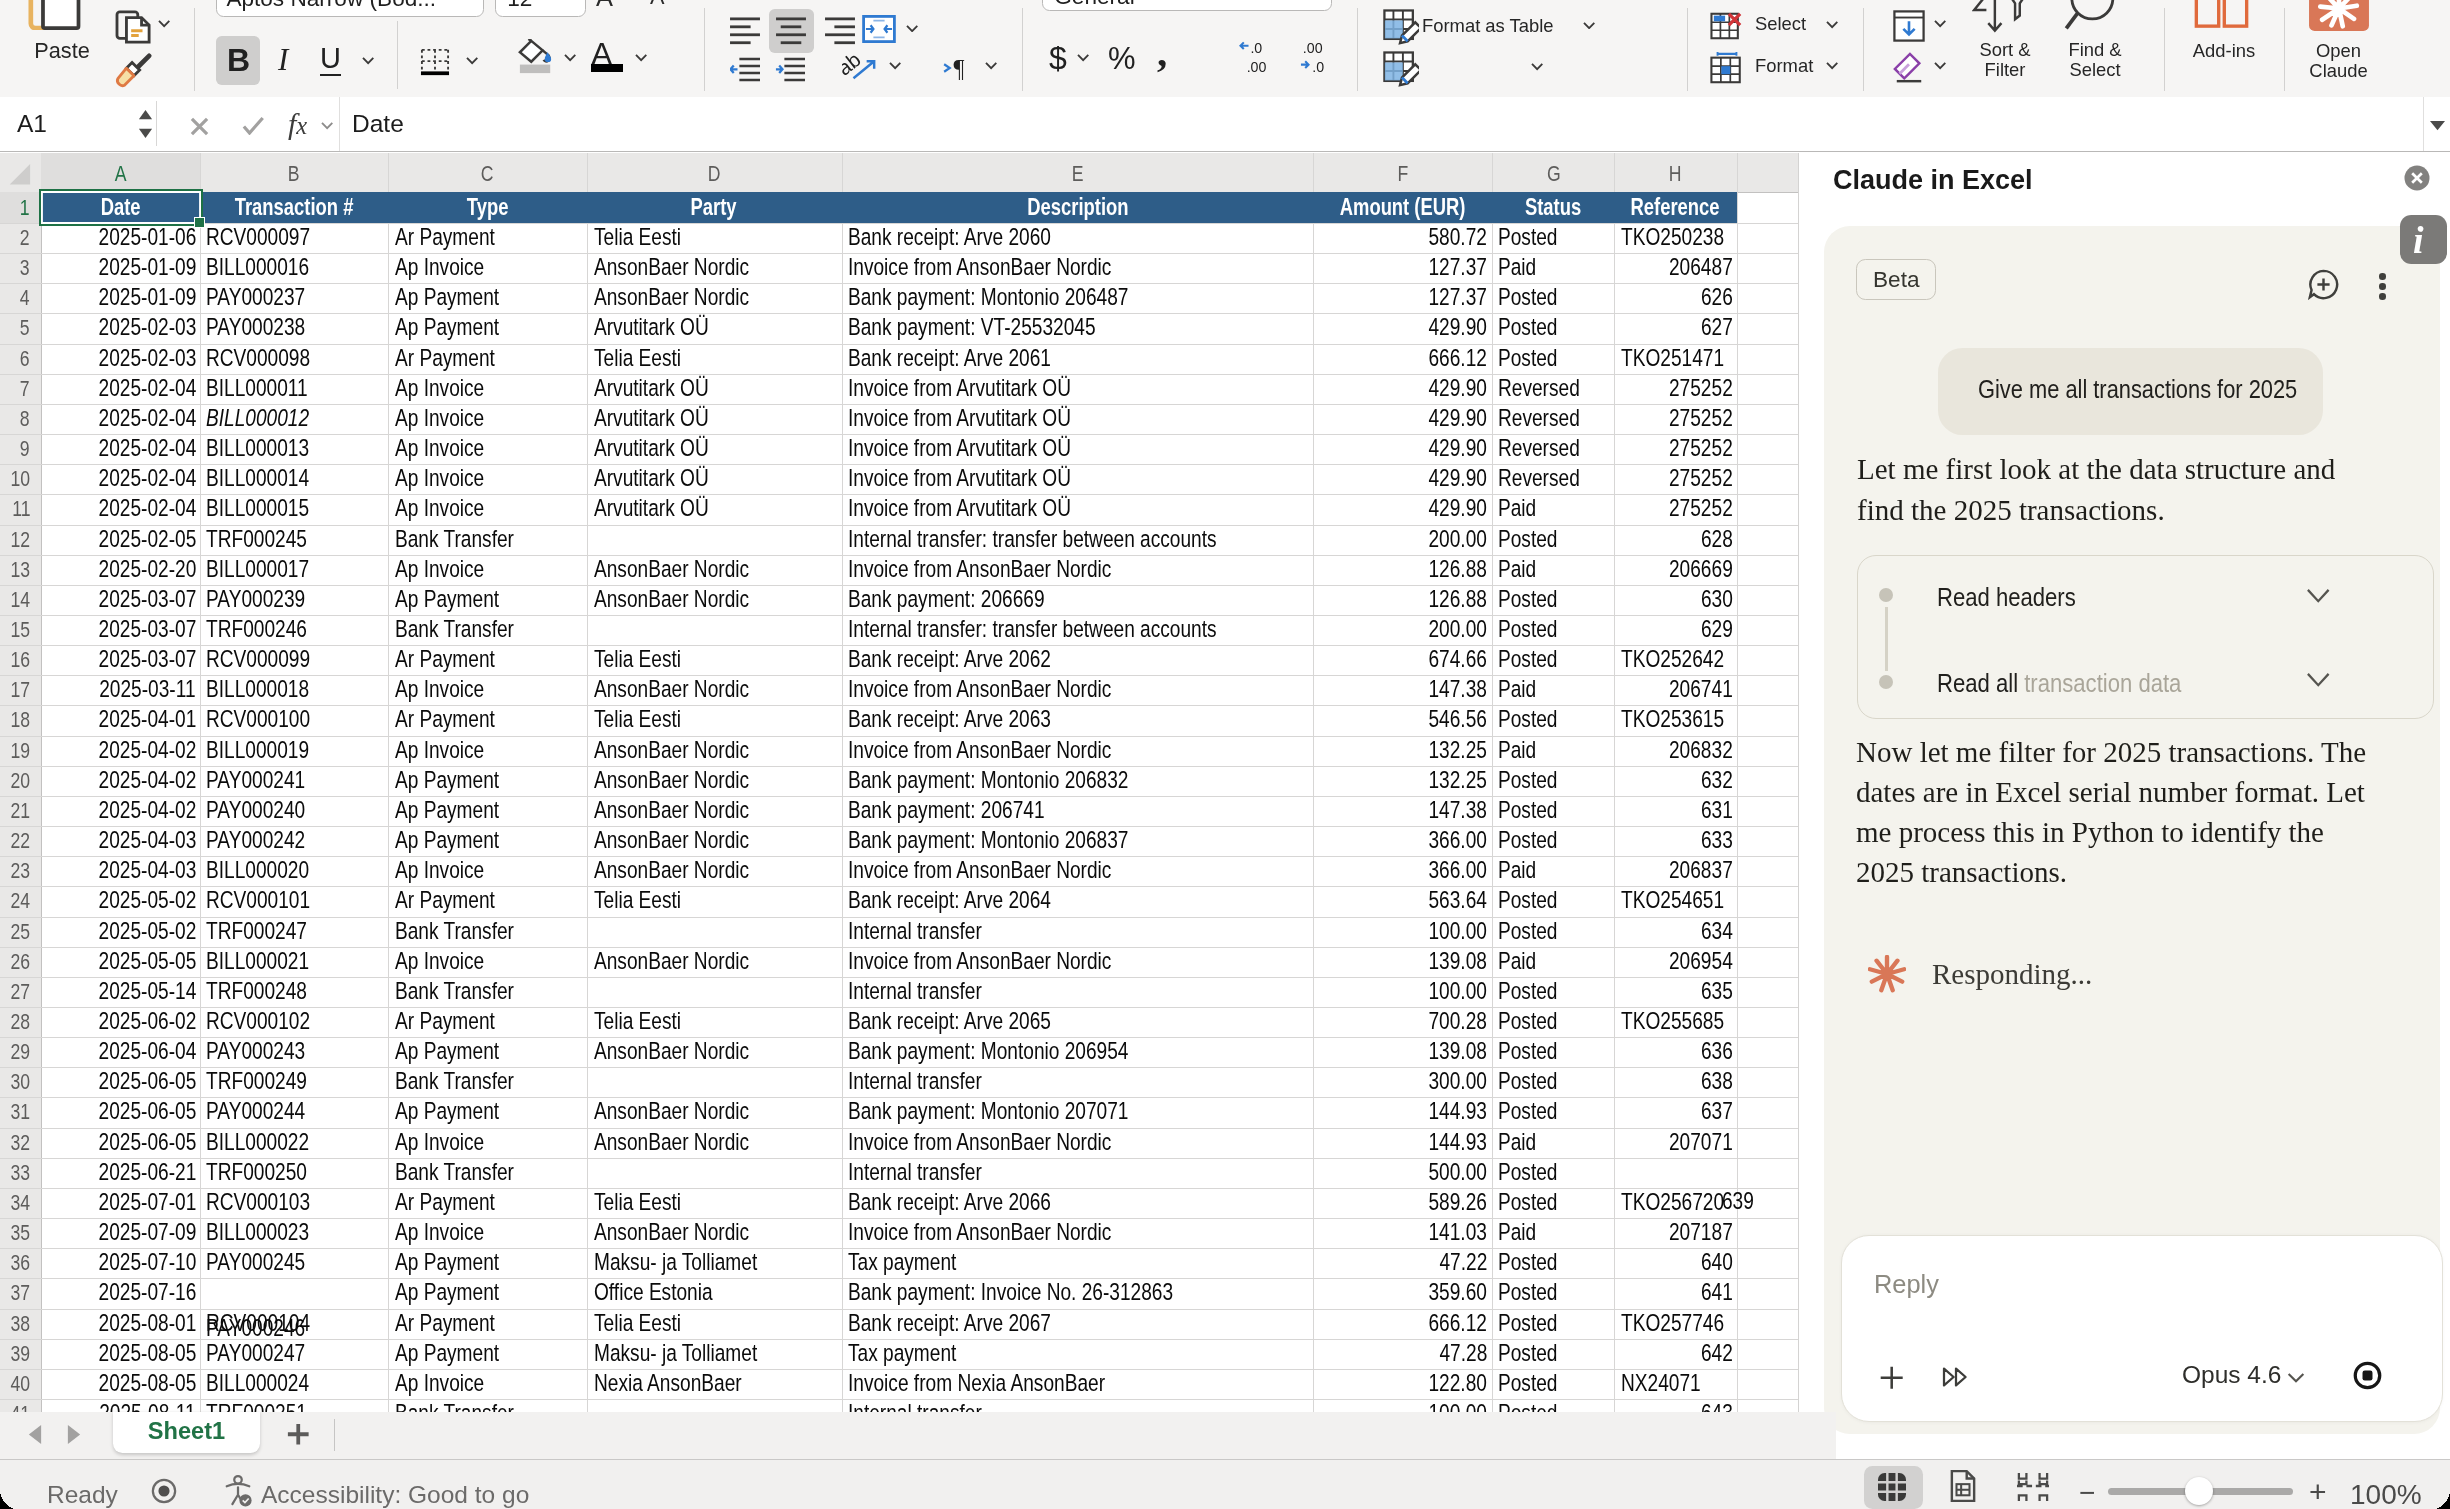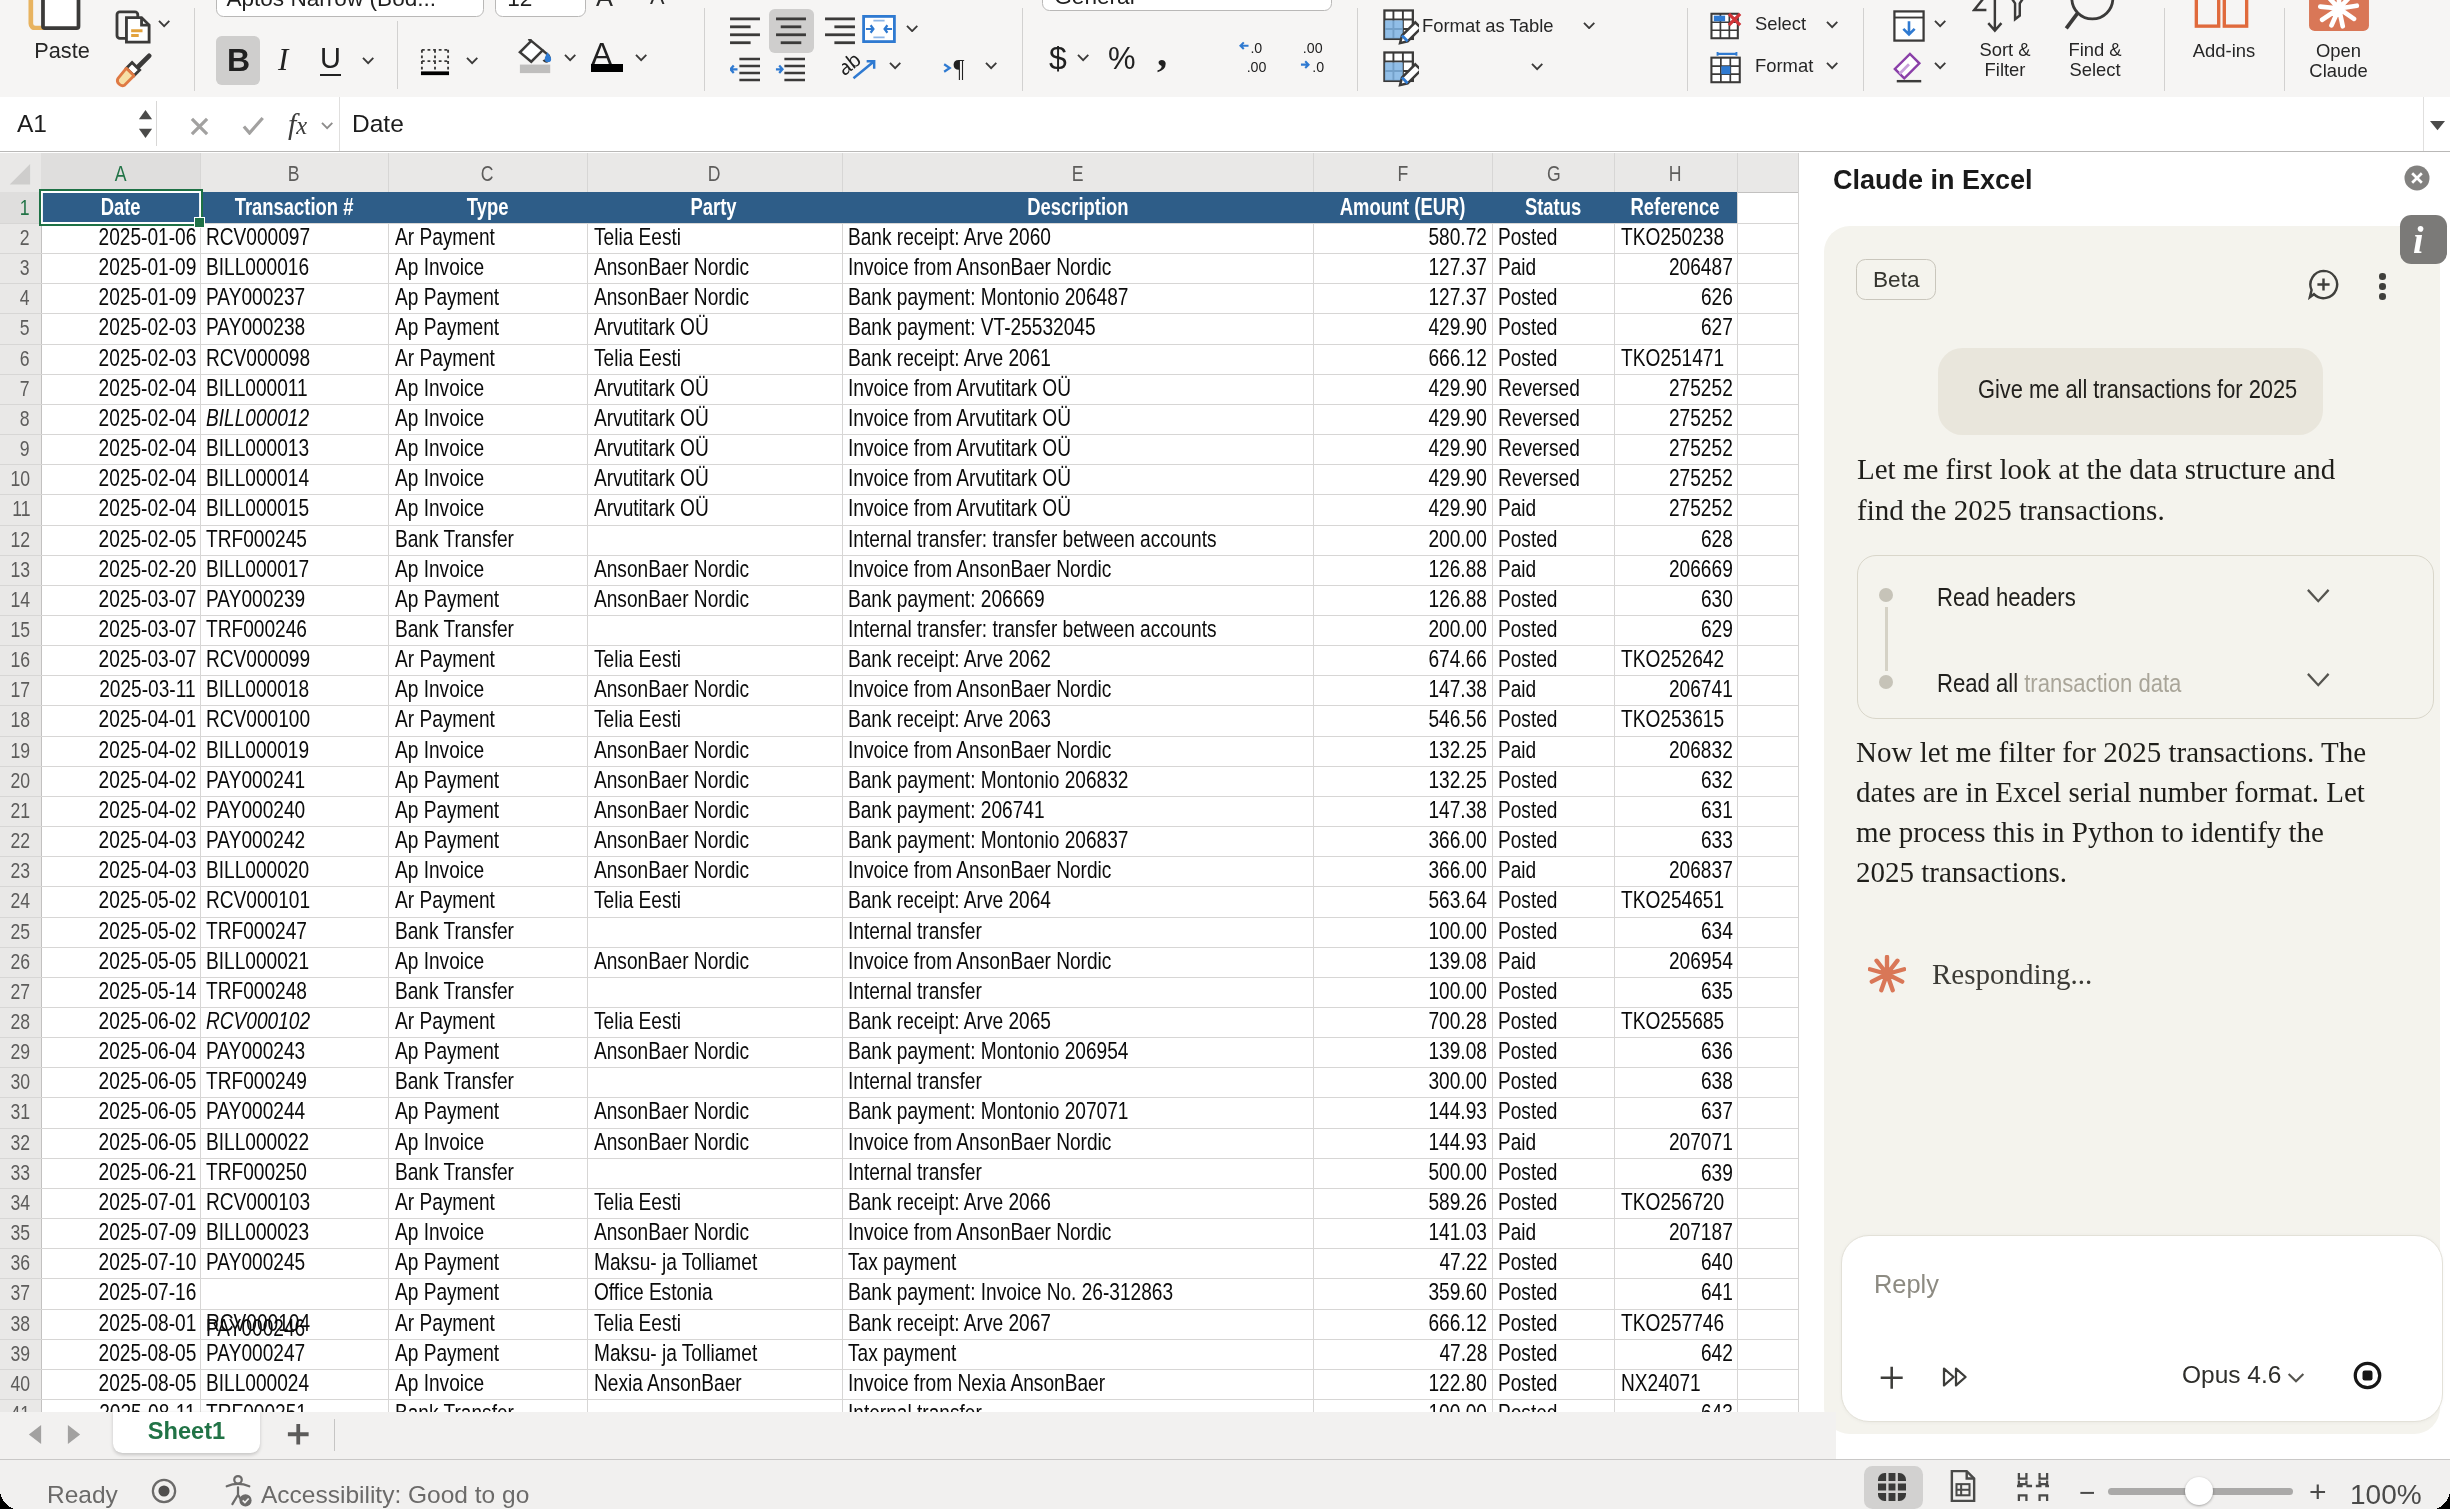--- a/index.html
+++ b/index.html
@@ -515,21 +515,21 @@
     <div class="cell l " style="left:206px;top:794px;width:182px;height:30px;"><span class="t">BILL000021</span></div>
     <div class="cell l " style="left:395px;top:794px;width:192px;height:30px;"><span class="t">Ap Invoice</span></div>
     <div class="cell l " style="left:594px;top:794px;width:248px;height:30px;"><span class="t">AnsonBaer Nordic</span></div>
     <div class="cell l " style="left:848px;top:794px;width:465px;height:30px;"><span class="t">Invoice from AnsonBaer Nordic</span></div>
     <div class="cell r " style="left:41px;top:824px;width:155px;height:30px;"><span class="t">2025-05-14</span></div>
     <div class="cell l " style="left:206px;top:824px;width:182px;height:30px;"><span class="t">TRF000248</span></div>
     <div class="cell l " style="left:395px;top:824px;width:192px;height:30px;"><span class="t">Bank Transfer</span></div>
     <div class="cell l " style="left:594px;top:824px;width:248px;height:30px;"><span class="t"></span></div>
     <div class="cell l " style="left:848px;top:824px;width:465px;height:30px;"><span class="t">Internal transfer</span></div>
     <div class="cell r " style="left:41px;top:854px;width:155px;height:30px;"><span class="t">2025-06-02</span></div>
-    <div class="cell l " style="left:206px;top:854px;width:182px;height:30px;font-style:italic;"><span class="t">RCV000102</span></div>
+    <div class="cell l " style="left:206px;top:854px;width:182px;height:30px;"><span class="t">RCV000102</span></div>
     <div class="cell l " style="left:395px;top:854px;width:192px;height:30px;"><span class="t">Ar Payment</span></div>
     <div class="cell l " style="left:594px;top:854px;width:248px;height:30px;"><span class="t">Telia Eesti</span></div>
     <div class="cell l " style="left:848px;top:854px;width:465px;height:30px;"><span class="t">Bank receipt: Arve 2065</span></div>
     <div class="cell r " style="left:41px;top:884px;width:155px;height:30px;"><span class="t">2025-06-04</span></div>
     <div class="cell l " style="left:206px;top:884px;width:182px;height:30px;"><span class="t">PAY000243</span></div>
     <div class="cell l " style="left:395px;top:884px;width:192px;height:30px;"><span class="t">Ap Payment</span></div>
     <div class="cell l " style="left:594px;top:884px;width:248px;height:30px;"><span class="t">AnsonBaer Nordic</span></div>
     <div class="cell l " style="left:848px;top:884px;width:465px;height:30px;"><span class="t">Bank payment: Montonio 206954</span></div>
     <div class="cell r " style="left:41px;top:914px;width:155px;height:30px;"><span class="t">2025-06-05</span></div>
     <div class="cell l " style="left:206px;top:914px;width:182px;height:30px;"><span class="t">TRF000249</span></div>
@@ -681,21 +681,21 @@
     <div class="cell l " style="left:1498px;top:914px;width:116px;height:30px;"><span class="t">Posted</span></div>
     <div class="cell r " style="left:1614px;top:914px;width:119px;height:30px;"><span class="t">638</span></div>
     <div class="cell r " style="left:1313px;top:944px;width:174px;height:30px;"><span class="t">144.93</span></div>
     <div class="cell l " style="left:1498px;top:944px;width:116px;height:30px;"><span class="t">Posted</span></div>
     <div class="cell r " style="left:1614px;top:944px;width:119px;height:30px;"><span class="t">637</span></div>
     <div class="cell r " style="left:1313px;top:975px;width:174px;height:30px;"><span class="t">144.93</span></div>
     <div class="cell l " style="left:1498px;top:975px;width:116px;height:30px;"><span class="t">Paid</span></div>
     <div class="cell r " style="left:1614px;top:975px;width:119px;height:30px;"><span class="t">207071</span></div>
     <div class="cell r " style="left:1313px;top:1005px;width:174px;height:30px;"><span class="t">500.00</span></div>
     <div class="cell l " style="left:1498px;top:1005px;width:116px;height:30px;"><span class="t">Posted</span></div>
-    <div class="cell r " style="left:1614px;top:1006px;width:119px;height:30px;"><span class="t">639</span></div>
+    <div class="cell r " style="left:1614px;top:1034px;width:119px;height:30px;padding-left:21px;"><span class="t">639</span></div>
     <div class="cell r " style="left:1313px;top:1035px;width:174px;height:30px;"><span class="t">589.26</span></div>
     <div class="cell l " style="left:1498px;top:1035px;width:116px;height:30px;"><span class="t">Posted</span></div>
     <div class="cell l " style="left:1621px;top:1035px;width:116px;height:30px;"><span class="t">TKO256720</span></div>
     <div class="cell r " style="left:1313px;top:1065px;width:174px;height:30px;"><span class="t">141.03</span></div>
     <div class="cell l " style="left:1498px;top:1065px;width:116px;height:30px;"><span class="t">Paid</span></div>
     <div class="cell r " style="left:1614px;top:1065px;width:119px;height:30px;"><span class="t">207187</span></div>
     <div class="cell r " style="left:1313px;top:1095px;width:174px;height:30px;"><span class="t">47.22</span></div>
     <div class="cell l " style="left:1498px;top:1095px;width:116px;height:30px;"><span class="t">Posted</span></div>
     <div class="cell r " style="left:1614px;top:1095px;width:119px;height:30px;"><span class="t">640</span></div>
     <div class="cell r " style="left:1313px;top:1125px;width:174px;height:30px;"><span class="t">359.60</span></div>

